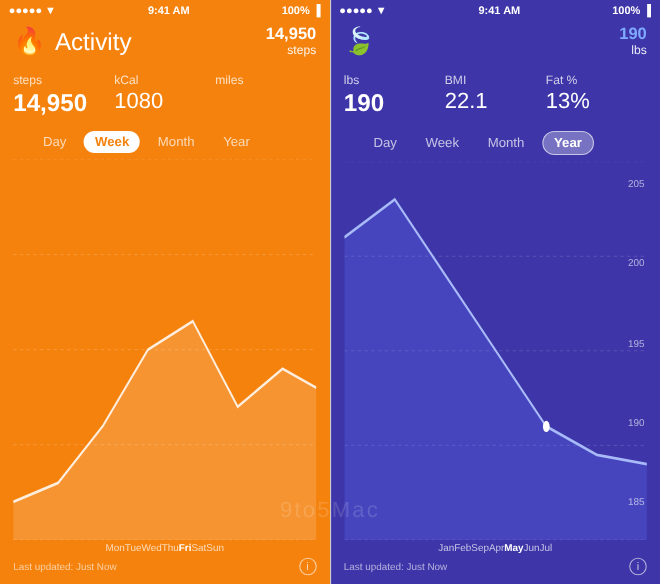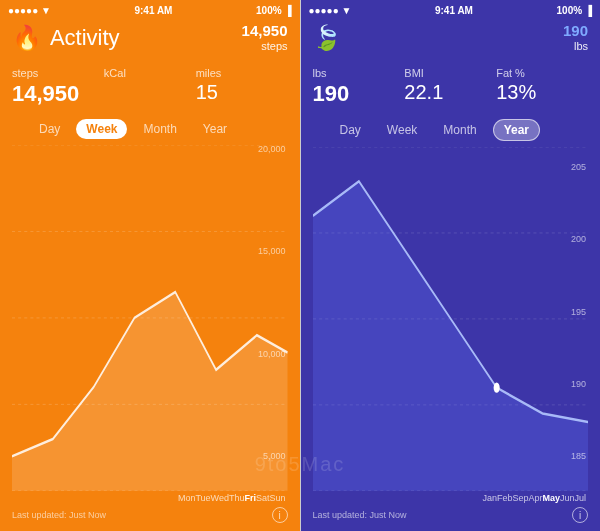--- a/index.html
+++ b/index.html
@@ -143,21 +143,21 @@
     }
     .y-label {
       font-size: 9px;
       color: rgba(255,255,255,0.6);
       line-height: 1;
     }
 
     
     .x-axis {
       display: flex;
-      justify-content: flex-end;
+      justify-content: center;
       padding: 2px 14px;
       padding-bottom: 0;
     }
     .x-label {
       font-size: 9px;
       color: rgba(255,255,255,0.7);
     }
     .x-label.active {
       color: white;
       font-weight: 700;
@@ -216,24 +216,24 @@
     </div>
   </div>
 
   <div class="metrics-row">
     <div class="metric">
       <span class="metric-label">steps</span>
       <span class="metric-value highlighted">14,950</span>
     </div>
     <div class="metric">
       <span class="metric-label">kCal</span>
+      <span class="metric-value">1080</span>
     </div>
     <div class="metric">
       <span class="metric-label">miles</span>
-      <span class="metric-value">15</span>
     </div>
   </div>
 
   <div class="tab-bar">
     <button class="tab-btn">Day</button>
     <button class="tab-btn active-orange">Week</button>
     <button class="tab-btn">Month</button>
     <button class="tab-btn">Year</button>
   </div>
 
@@ -245,26 +245,20 @@
       <line x1="0" y1="100" x2="270" y2="100" stroke="rgba(255,255,255,0.25)" stroke-width="0.5" stroke-dasharray="3,3"></line>
       <line x1="0" y1="150" x2="270" y2="150" stroke="rgba(255,255,255,0.25)" stroke-width="0.5" stroke-dasharray="3,3"></line>
       <line x1="0" y1="200" x2="270" y2="200" stroke="rgba(255,255,255,0.25)" stroke-width="0.5" stroke-dasharray="3,3"></line>
 
       <polygon points="0,180 40,170 80,140 120,100 160,85 200,130 240,110 270,120 270,200 0,200" fill="rgba(255,255,255,0.15)"></polygon>
 
       <polyline points="0,180 40,170 80,140 120,100 160,85 200,130 240,110 270,120" fill="none" stroke="rgba(255,255,255,0.85)" stroke-width="1.5"></polyline>
     </svg>
 
     
-    <div class="y-labels">
-      <span class="y-label">20,000</span>
-      <span class="y-label">15,000</span>
-      <span class="y-label">10,000</span>
-      <span class="y-label">5,000</span>
-    </div>
   </div>
 
   <div class="x-axis">
     <span class="x-label">Mon</span>
     <span class="x-label">Tue</span>
     <span class="x-label">Wed</span>
     <span class="x-label">Thu</span>
     <span class="x-label active">Fri</span>
     <span class="x-label">Sat</span>
     <span class="x-label">Sun</span>

